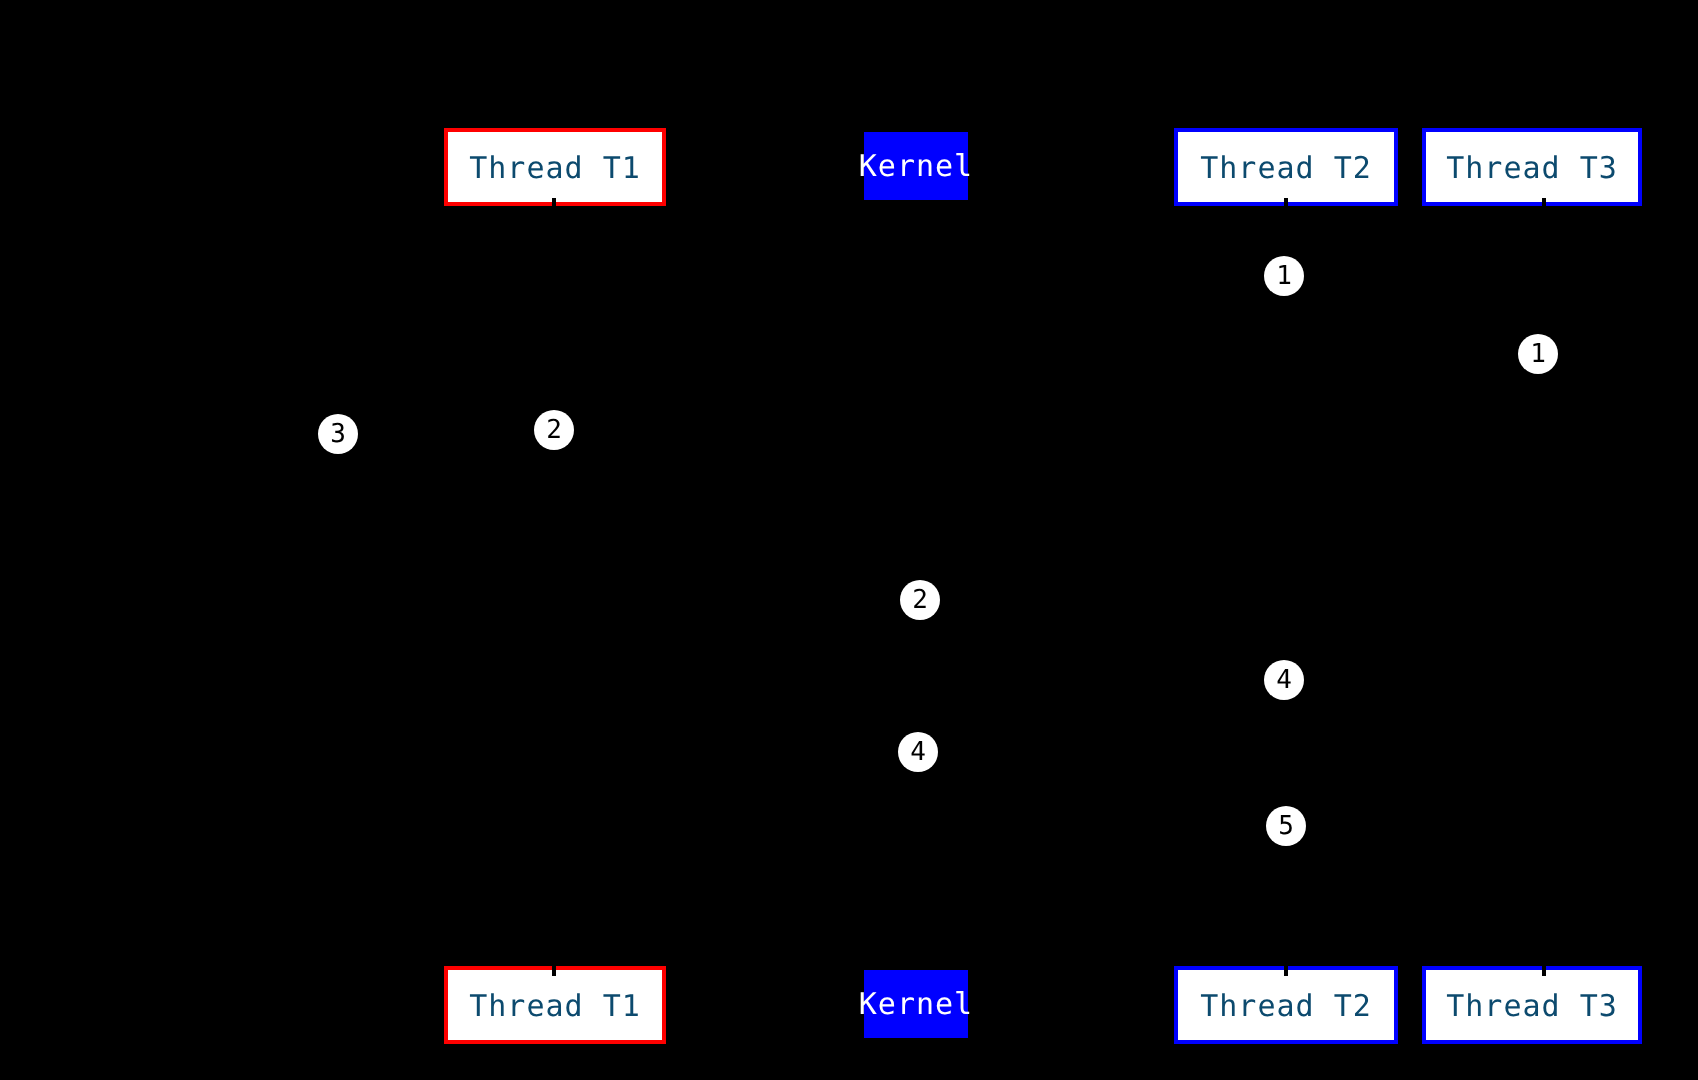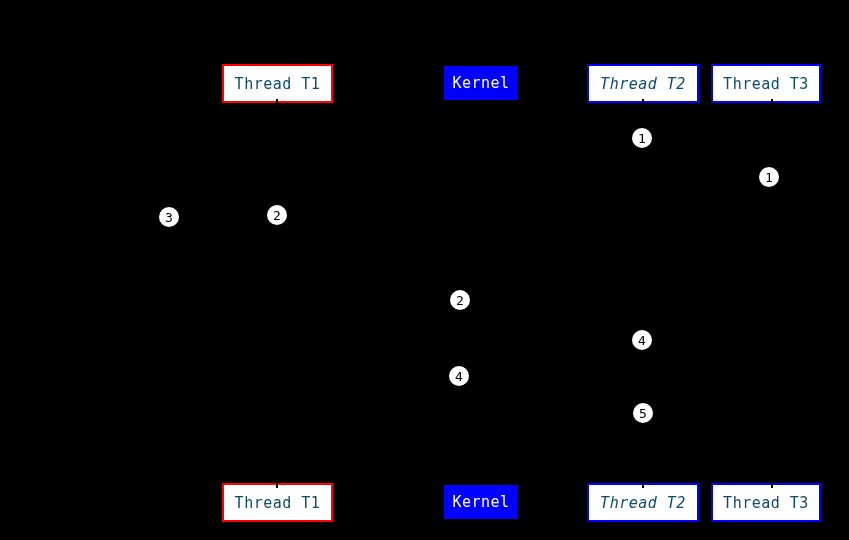--- a/index.html
+++ b/index.html
@@ -35,22 +35,22 @@
   }
   .red-border { border-color: #ff0000; }
   .kernel-box {
     background: #0000ff;
     color: #ffffff;
     border: none;
     height: 34px;
   }
   
   .col-t1     { left: 222px; width: 111px; }
-  .col-kernel { left: 444px; width: 74px;  }
-  .col-t2     { left: 587px; width: 112px; font-style: italic; }
+  .col-kernel { left: 432px; width: 52px;  }
+  .col-t2     { left: 587px; width: 112px; }
   .col-t3     { left: 711px; width: 110px; text-align: right; }
   
   .row-top.thread-box    { top: 64px;  }
   .row-top.kernel-box    { top: 66px;  }
   .row-bottom.thread-box { top: 483px; }
   .row-bottom.kernel-box { top: 485px; }
   
   .lifeline {
     position: absolute;
     width: 2px;

